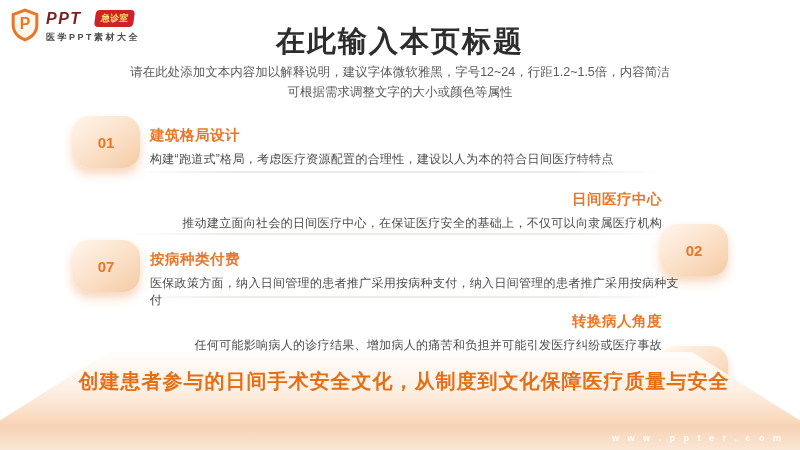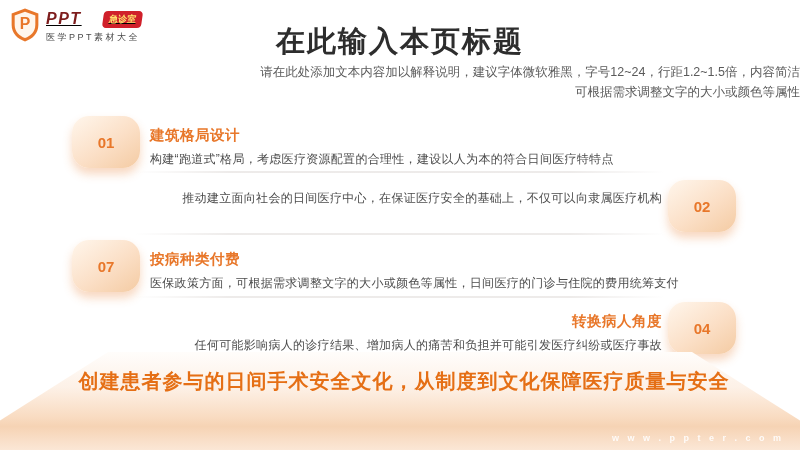--- a/index.html
+++ b/index.html
@@ -4,42 +4,42 @@
 <style>
   * { margin:0; padding:0; box-sizing:border-box; }
   html,body { width:800px; height:450px; }
   body { font-family:"Liberation Sans","DejaVu Sans",sans-serif; background:#ffffff; overflow:hidden; }
   .slide { position:relative; width:800px; height:450px; background:#ffffff; overflow:hidden; }
 
   
   .logo { position:absolute; top:8px; left:10px; display:flex; align-items:flex-start; gap:6px; }
   .shield { width:30px; height:34px; flex:0 0 auto; }
   .logo-col { display:flex; flex-direction:column; padding-top:2px; }
-  .logo-row { display:flex; align-items:flex-end; gap:21px;text-decoration:underline; }
+  .logo-row { display:flex; align-items:flex-start; gap:13px; }
   .ppt-word { font-size:16px; font-weight:900; font-style:italic; color:#7D1D1D; letter-spacing:1.5px; }
   .logo-badge { background:#D0202A; color:#FFDF6B; font-size:9px; font-weight:bold;
                 padding:2px 6px; border-radius:4px; transform:skewX(-8deg); white-space:nowrap; }
-  .tagline { font-size:9px; color:#4A4A4A; letter-spacing:2.5px; margin-top:3px; font-weight:normal; white-space:nowrap; }
+  .tagline { font-size:9px; color:#4A4A4A; letter-spacing:2.5px; margin-top:3px; font-weight:bold; white-space:nowrap; }
 
   
   .page-title { position:absolute; top:22px; left:0; width:100%; text-align:center;
                 font-size:29px; font-weight:bold; color:#2D2D2D; letter-spacing:2px; }
-  .subtitle { position:absolute; top:62px; left:0; width:100%; text-align:right;
+  .subtitle { position:absolute; top:62px; left:0; width:100%; text-align:center;
               font-size:12.5px; color:#5A5A5A; line-height:1.6; }
 
   
   .row { position:absolute; left:0; width:100%; height:58px; }
   .row1 { top:114px; } .row2 { top:178px; } .row3 { top:238px; } .row4 { top:300px; }
   .num-badge { position:absolute; top:2px; width:68px; height:52px; border-radius:17px;
                background:linear-gradient(145deg,#FFF6EC 0%,#FBDFC6 55%,#F4CBA3 100%);
                box-shadow:0 6px 10px rgba(233,126,50,.30);
                color:#E8772A; font-weight:bold; font-size:15px;
                display:flex; align-items:center; justify-content:center; }
   .row.left  .num-badge { left:72px; }
-  .row.right .num-badge { right:64px; }
+  .row.right .num-badge { right:72px;margin-top:44px; }
   .content { position:absolute; top:12px;margin-left:12px; }
   .row.left  .content { left:138px; right:120px; text-align:left; }
   .row.right .content { right:138px; left:120px; text-align:right; }
   .item-title { color:#E8772A; font-weight:bold; font-size:14.5px; margin-bottom:6px; letter-spacing:.5px; }
   .item-desc { color:#4C4C4C; font-size:12px; letter-spacing:.3px; }
 
   .sep { position:absolute; left:135px; right:135px; height:2px; border-radius:2px;
          background:linear-gradient(90deg, rgba(120,100,90,0) 0%, rgba(120,100,90,.13) 18%,
                      rgba(120,100,90,.13) 82%, rgba(120,100,90,0) 100%); }
   .sep1 { top:171px; } .sep2 { top:233px; } .sep3 { top:296px; }
@@ -85,30 +85,31 @@
     <div class="content">
       <div class="item-title">建筑格局设计</div>
       <div class="item-desc">构建“跑道式”格局，考虑医疗资源配置的合理性，建设以人为本的符合日间医疗特特点</div>
     </div>
   </div>
   <div class="sep sep1"></div>
 
   <div class="row row2 right">
     <div class="num-badge">02</div>
     <div class="content">
+      <div class="item-title">日间医疗中心</div>
       <div class="item-desc">推动建立面向社会的日间医疗中心，在保证医疗安全的基础上，不仅可以向隶属医疗机构</div>
     </div>
   </div>
   <div class="sep sep2"></div>
 
   <div class="row row3 left">
     <div class="num-badge">07</div>
     <div class="content">
       <div class="item-title">按病种类付费</div>
-      <div class="item-desc">医保政策方面，可根据需求调整文字的大小或颜色等属性，日间医疗的门诊与住院的费用统筹支付</div>
+      <div class="item-desc">医保政策方面，纳入日间管理的患者推广采用按病种支付，纳入日间管理的患者推广采用按病种支付</div>
     </div>
   </div>
   <div class="sep sep3"></div>
 
   <div class="row row4 right">
     <div class="num-badge">04</div>
     <div class="content">
       <div class="item-title">转换病人角度</div>
       <div class="item-desc">任何可能影响病人的诊疗结果、增加病人的痛苦和负担并可能引发医疗纠纷或医疗事故</div>
     </div>

